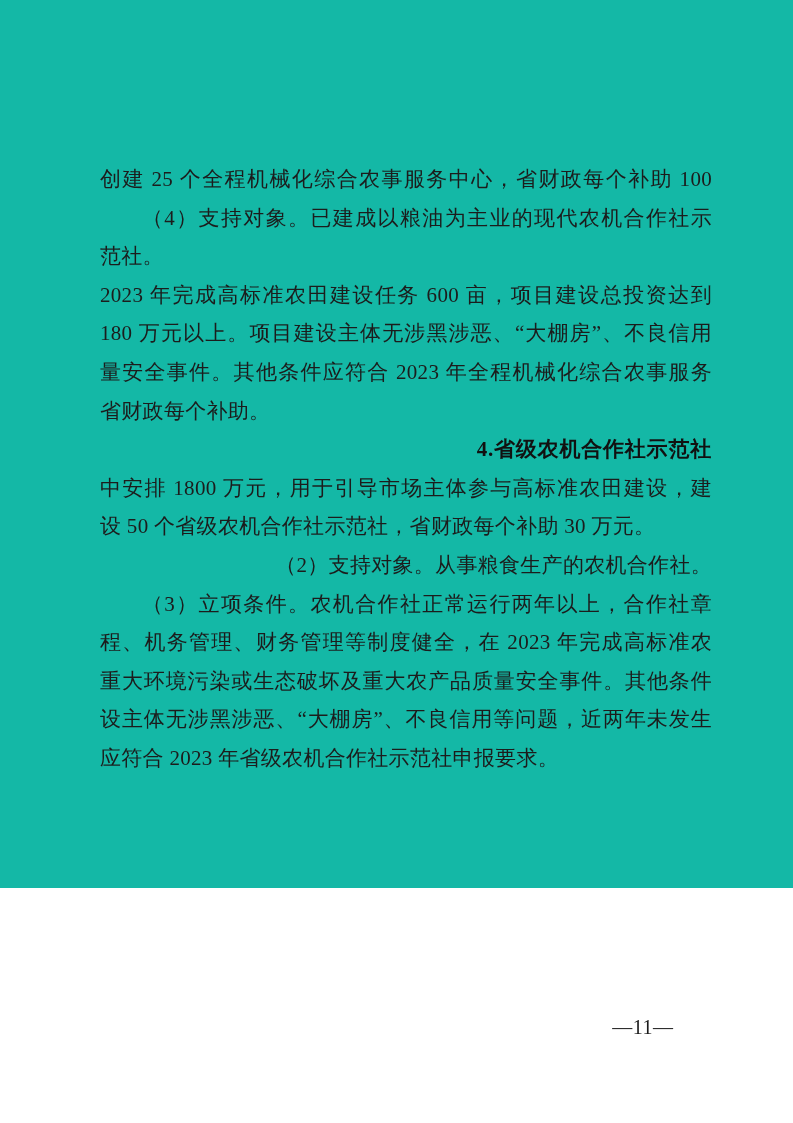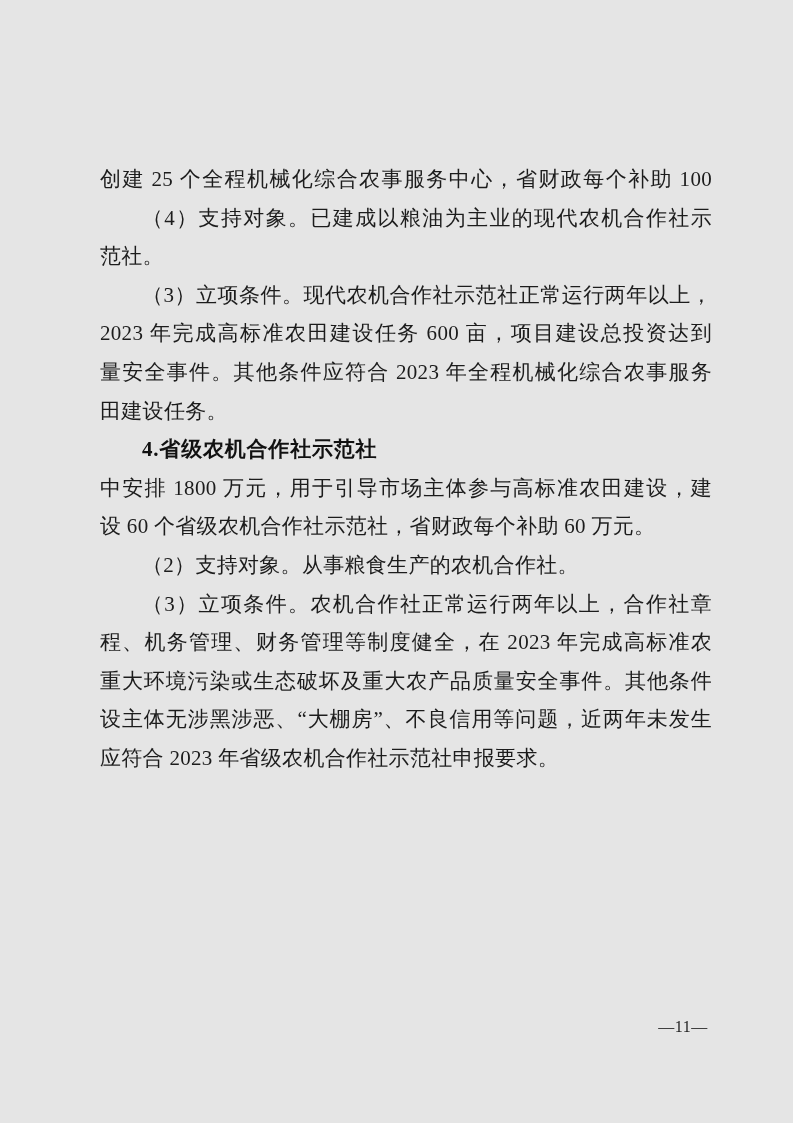--- a/index.html
+++ b/index.html
@@ -6,22 +6,22 @@
   html, body {
     width: 793px;
     height: 1123px;
     background: #ffffff;
     font-family: "Liberation Serif", "DejaVu Serif", serif;
     overflow: hidden;
   }
   .page {
     position: relative;
     width: 793px;
-    height: 1123px;
-    background: #e5e5e5;
+    height: 888px;
+    background: #14b8a6;
   }
   .text-block {
     position: absolute;
     left: 100px;
     top: 160px;
     width: 612px;
     font-size: 21px;
     line-height: 38.6px;
     color: #1c1c1c;
     letter-spacing: 0.3px;
@@ -31,59 +31,60 @@
     white-space: nowrap;
     text-align: left;
   }
   .line.justify {
     white-space: normal;
     text-align: justify;
     text-align-last: justify;
   }
   .line.indent {
     text-indent: 2em;
+    text-align: right;
   }
   .line.heading {
     font-weight: bold;
     letter-spacing: 0.8px;
     color: #111111;
   }
   .page-number {
     position: absolute;
     top: 1014px;
-    left: 638px;
+    left: 598px;
     width: 90px;
-    font-size: 16px;
+    font-size: 20px;
     line-height: 26px;
     color: #1c1c1c;
     text-align: center;
     letter-spacing: 0.5px;
   }
 </style>
 </head>
 <body>
 
 <div class="page">
 
   <div class="text-block">
 
     <div class="line justify">创建 25 个全程机械化综合农事服务中心，省财政每个补助 100</div>
 
     <div class="line justify indent">（4）支持对象。已建成以粮油为主业的现代农机合作社示</div>
     <div class="line">范社。</div>
 
-    <div class="line justify indent">（3）立项条件。现代农机合作社示范社正常运行两年以上，</div>
     <div class="line justify">2023 年完成高标准农田建设任务 600 亩，项目建设总投资达到</div>
+    <div class="line justify">180 万元以上。项目建设主体无涉黑涉恶、“大棚房”、不良信用</div>
     <div class="line justify">量安全事件。其他条件应符合 2023 年全程机械化综合农事服务</div>
-    <div class="line">田建设任务。</div>
+    <div class="line">省财政每个补助。</div>
 
     <div class="line heading indent">4.省级农机合作社示范社</div>
 
     <div class="line justify">中安排 1800 万元，用于引导市场主体参与高标准农田建设，建</div>
-    <div class="line">设 60 个省级农机合作社示范社，省财政每个补助 60 万元。</div>
+    <div class="line">设 50 个省级农机合作社示范社，省财政每个补助 30 万元。</div>
 
     <div class="line indent">（2）支持对象。从事粮食生产的农机合作社。</div>
 
     <div class="line justify indent">（3）立项条件。农机合作社正常运行两年以上，合作社章</div>
     <div class="line justify">程、机务管理、财务管理等制度健全，在 2023 年完成高标准农</div>
     <div class="line justify">重大环境污染或生态破坏及重大农产品质量安全事件。其他条件</div>
     <div class="line justify">设主体无涉黑涉恶、“大棚房”、不良信用等问题，近两年未发生</div>
     <div class="line">应符合 2023 年省级农机合作社示范社申报要求。</div>
 
   </div>

